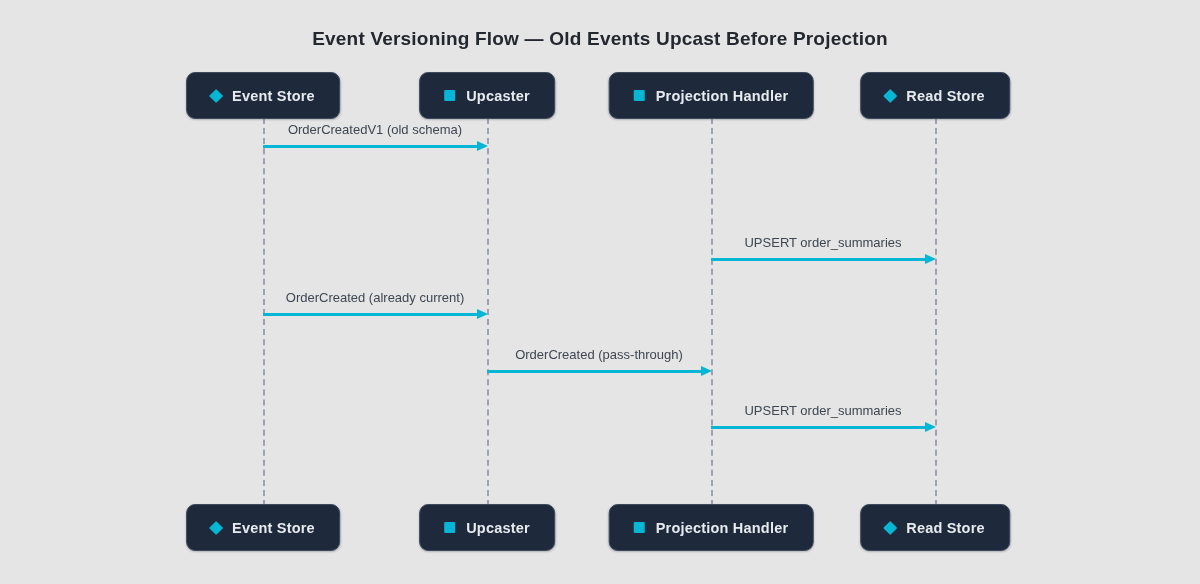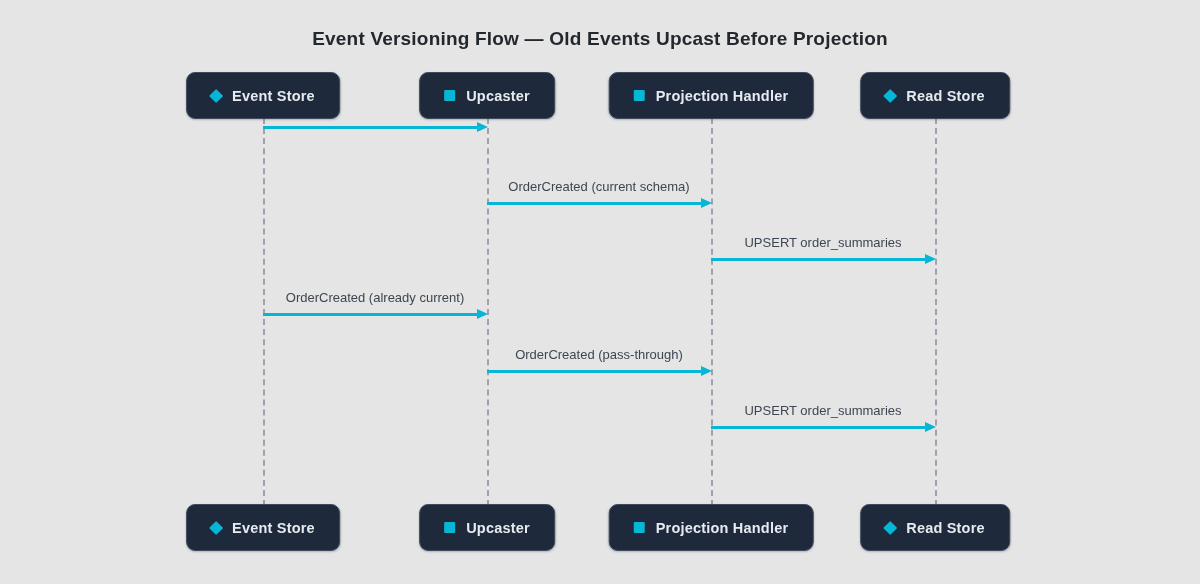--- a/index.html
+++ b/index.html
@@ -139,27 +139,21 @@
   <div class="actor row-top" style="left:711px">
     <span class="icon square"></span>
     <span class="label">Projection Handler</span>
   </div>
   <div class="actor row-top" style="left:935px">
     <span class="icon diamond"></span>
     <span class="label">Read Store</span>
   </div>
 
   <div class="message m1">
-    <div class="msg-arrow">
-      <div class="msg-line"></div>
-      <div class="msg-head"></div>
-    </div>
-  </div>
-  <div class="message m2">
-    <div class="msg-label">OrderCreated (current schema)</div>
+    <div class="msg-label">OrderCreatedV1 (old schema)</div>
     <div class="msg-arrow">
       <div class="msg-line"></div>
       <div class="msg-head"></div>
     </div>
   </div>
   <div class="message m3">
     <div class="msg-label">UPSERT order_summaries</div>
     <div class="msg-arrow">
       <div class="msg-line"></div>
       <div class="msg-head"></div>

